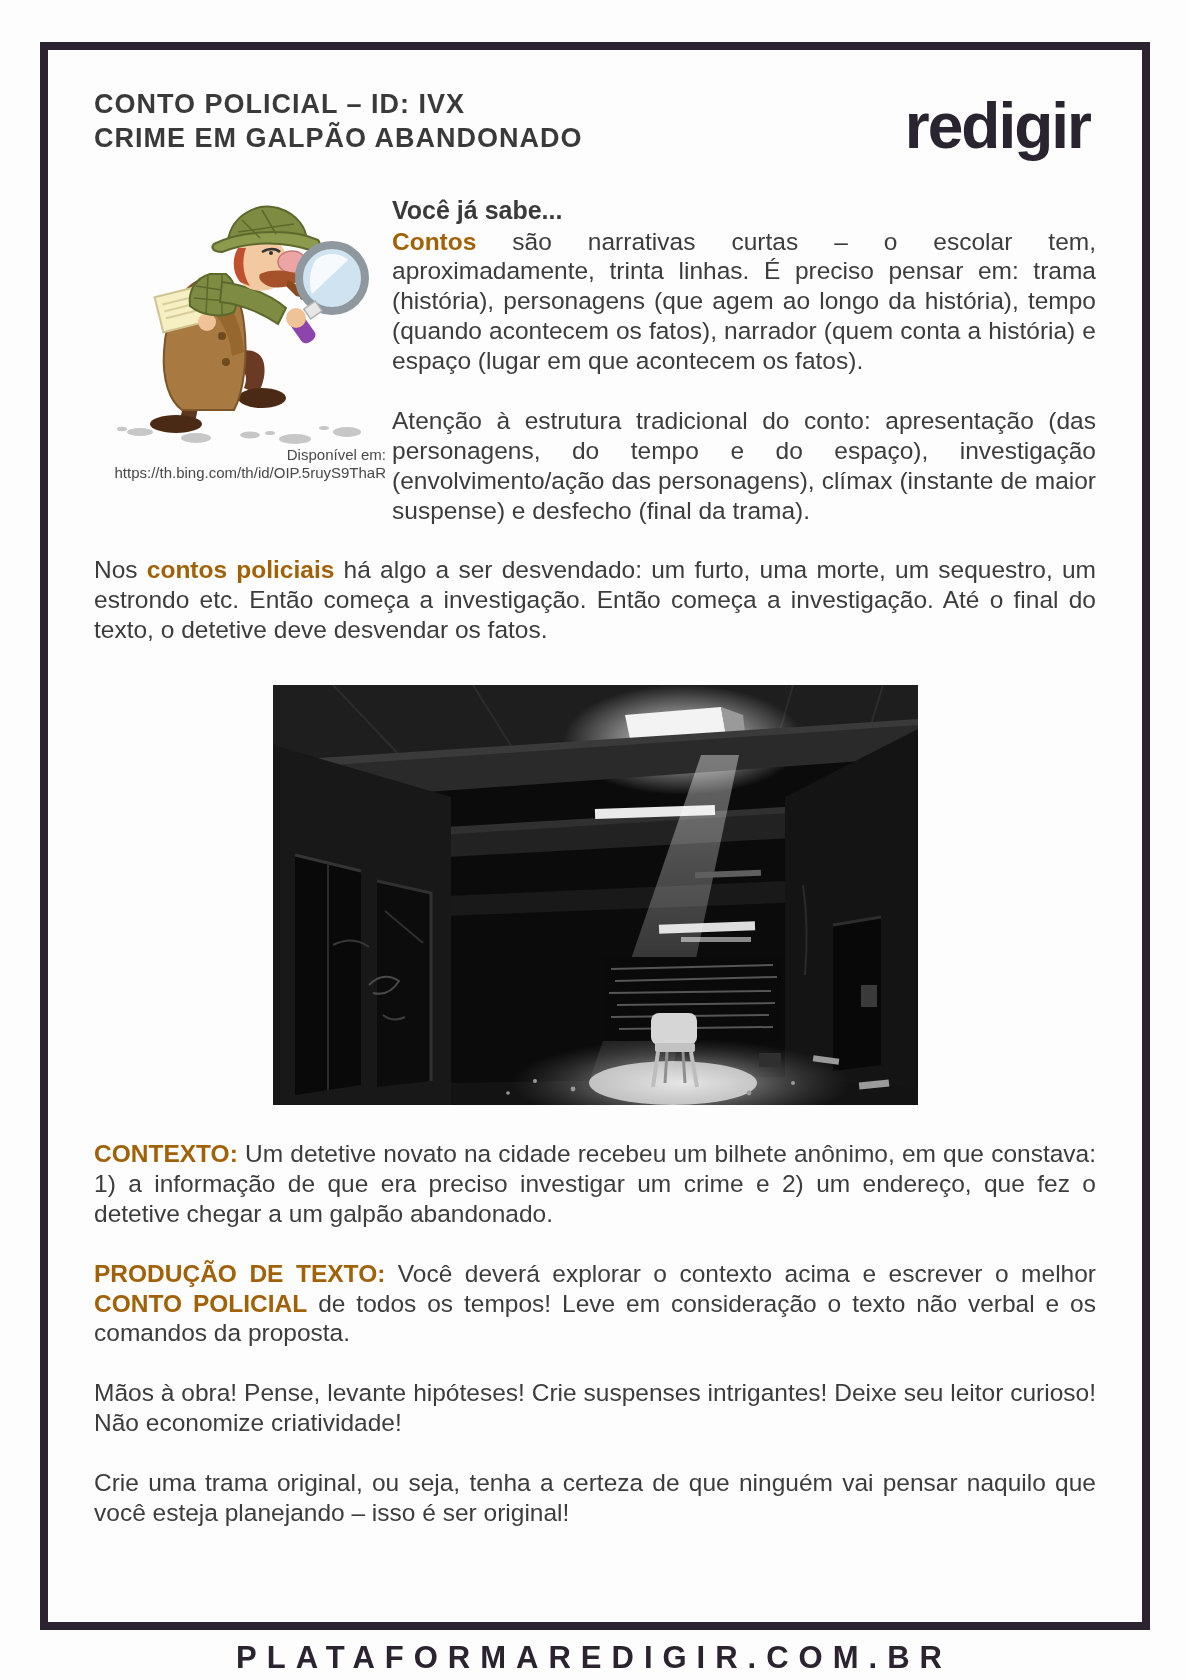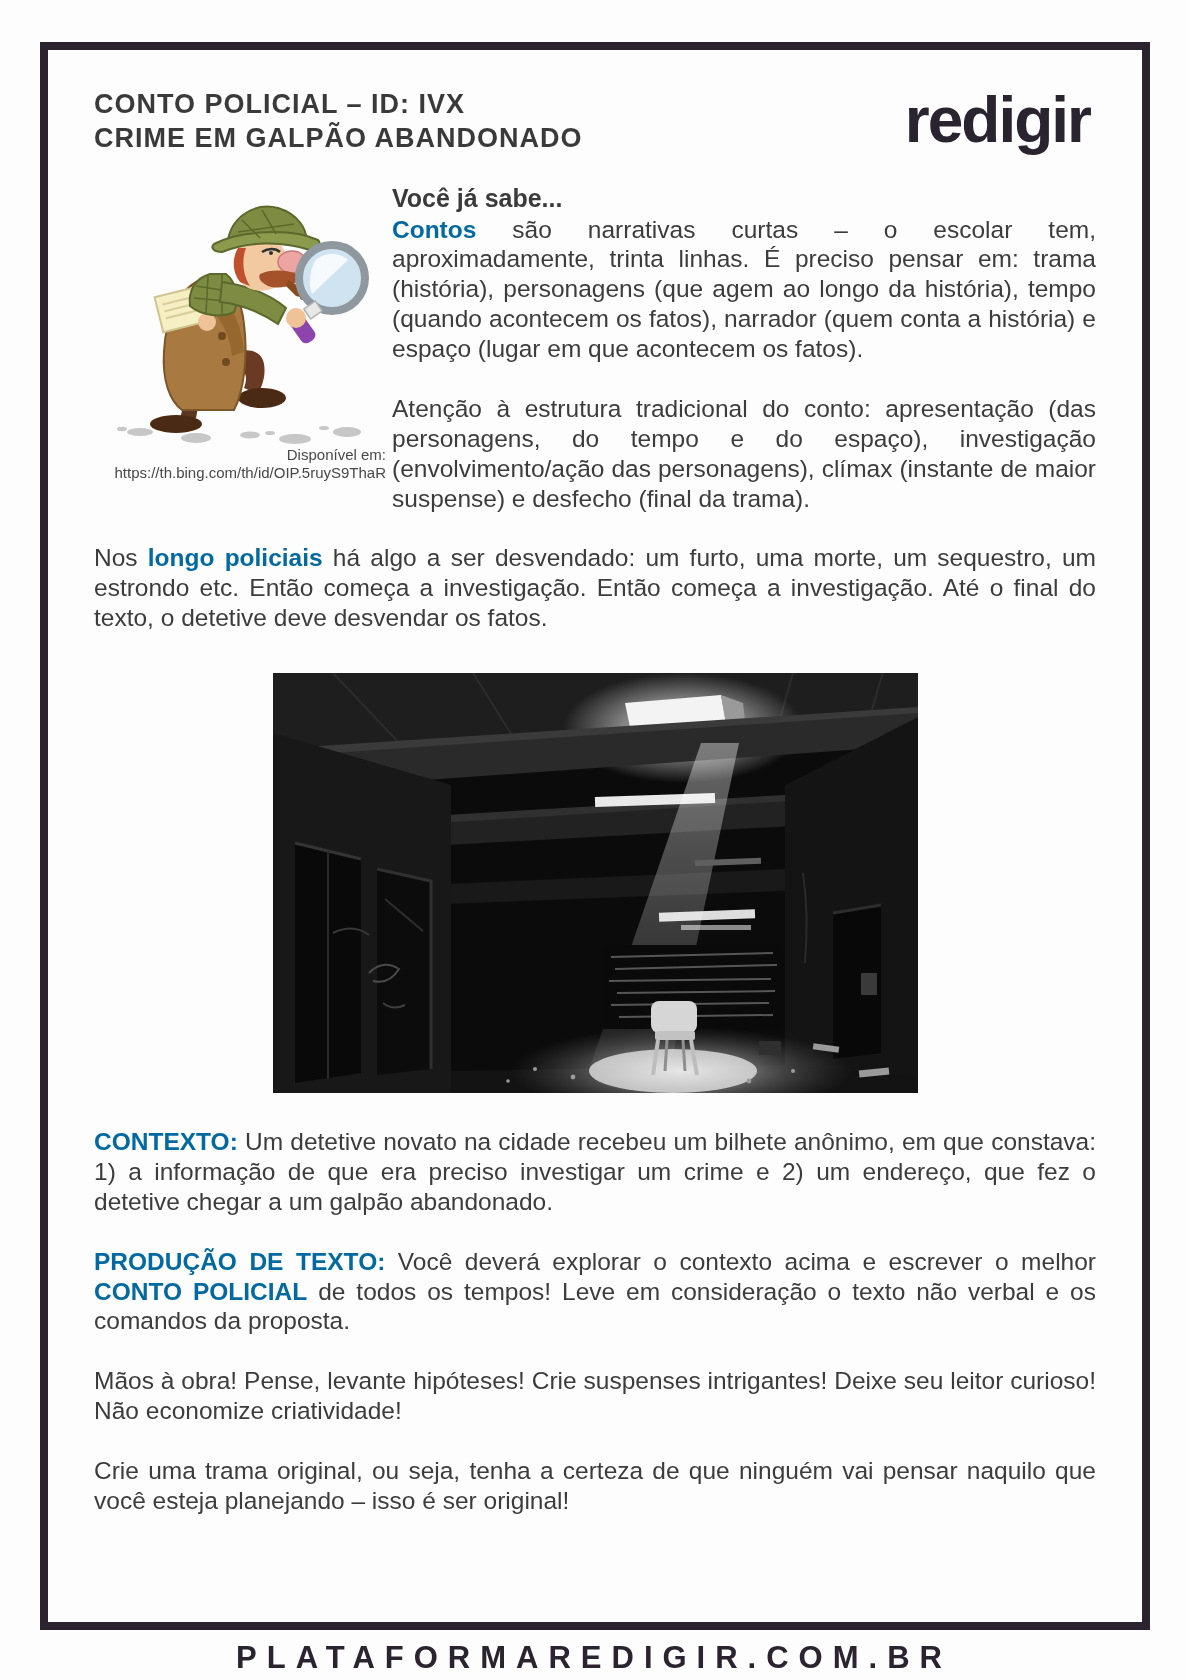--- a/index.html
+++ b/index.html
@@ -14,45 +14,45 @@
   .frame{
     position:absolute;
     left:40px; top:42px;
     width:1110px; height:1588px;
     border:8px solid #2b2430;
     background:#fdfdfd;
     padding:38px 46px 20px 46px;
     overflow:hidden;
   }
   
-  .header{ display:flex; justify-content:space-between; align-items:flex-start; }
+  .header{ display:flex; justify-content:space-between; align-items:flex-end; }
   .doc-title{
     font-size:27px; font-weight:700; line-height:1.25;
     letter-spacing:1px; color:#3a3a3a;
   }
   .logo{
     font-size:64px; font-weight:700; color:#2a2330;
     letter-spacing:-2px; line-height:.9; margin-top:4px; margin-right:6px;
   }
   
   .intro{ display:flex; margin-top:28px; }
   .intro-left{ width:292px; flex:0 0 292px; text-align:right; }
   .detective-box{ width:262px; height:258px; margin:2px auto 0 auto; }
   .caption{
     font-size:15px; color:#484848; line-height:1.25; margin-top:2px;
     white-space:nowrap;
   }
-  .intro-right{ flex:1; padding-left:6px; }
+  .intro-right{ flex:1; padding-left:6px;margin-top:12px; }
   .kicker{ font-size:25px; font-weight:700; color:#3a3a3a; margin-bottom:2px; }
   p.body{
     font-size:24.5px; line-height:1.22; text-align:justify; color:#3c3c3c;
   }
   .intro-right p.body + p.body{ margin-top:30px; }
   .section{ margin-top:30px; }
-  b,strong{ font-weight:700; color:#0369a1; }
+  b,strong{ font-weight:700; color:#a16207; }
   
   .photo-wrap{ width:645px; margin:40px auto 0 auto; }
   
   .footer{
     position:absolute; left:0; top:1640px; width:1188px;
     text-align:center;
     font-size:31px; font-weight:700; letter-spacing:10px;
     color:#2b2430;
   }
 </style>
@@ -146,21 +146,21 @@
         <div>https://th.bing.com/th/id/OIP.5ruyS9ThaR</div>
       </div>
     </div>
     <div class="intro-right">
       <div class="kicker">Você já sabe...</div>
       <p class="body"><strong>Contos</strong><span> são narrativas curtas – o escolar tem, aproximadamente, trinta linhas. É preciso pensar em: trama (história), personagens (que agem ao longo da história), tempo (quando acontecem os fatos), narrador (quem conta a história) e espaço (lugar em que acontecem os fatos).</span></p>
       <p class="body">Atenção à estrutura tradicional do conto: apresentação (das personagens, do tempo e do espaço), investigação (envolvimento/ação das personagens), clímax (instante de maior suspense) e desfecho (final da trama).</p>
     </div>
   </div>
 
-  <p class="body section"><span>Nos </span><strong>longo policiais</strong><span> há algo a ser desvendado: um furto, uma morte, um sequestro, um estrondo etc. Então começa a investigação.  Então começa a investigação. Até o final do texto, o detetive deve desvendar os fatos.</span></p>
+  <p class="body section"><span>Nos </span><strong>contos policiais</strong><span> há algo a ser desvendado: um furto, uma morte, um sequestro, um estrondo etc. Então começa a investigação.  Então começa a investigação. Até o final do texto, o detetive deve desvendar os fatos.</span></p>
 
   <div class="photo-wrap">
     <svg viewBox="0 0 645 420" width="645" height="420">
       <defs>
         <linearGradient id="beamlight" x1="0" y1="0" x2="0" y2="1">
           <stop offset="0" stop-color="#ffffff" stop-opacity="0.38"></stop>
           <stop offset="1" stop-color="#ffffff" stop-opacity="0.04"></stop>
         </linearGradient>
         <radialGradient id="floorglow" cx="0.5" cy="0.5" r="0.5">
           <stop offset="0" stop-color="#ffffff" stop-opacity="0.85"></stop>

